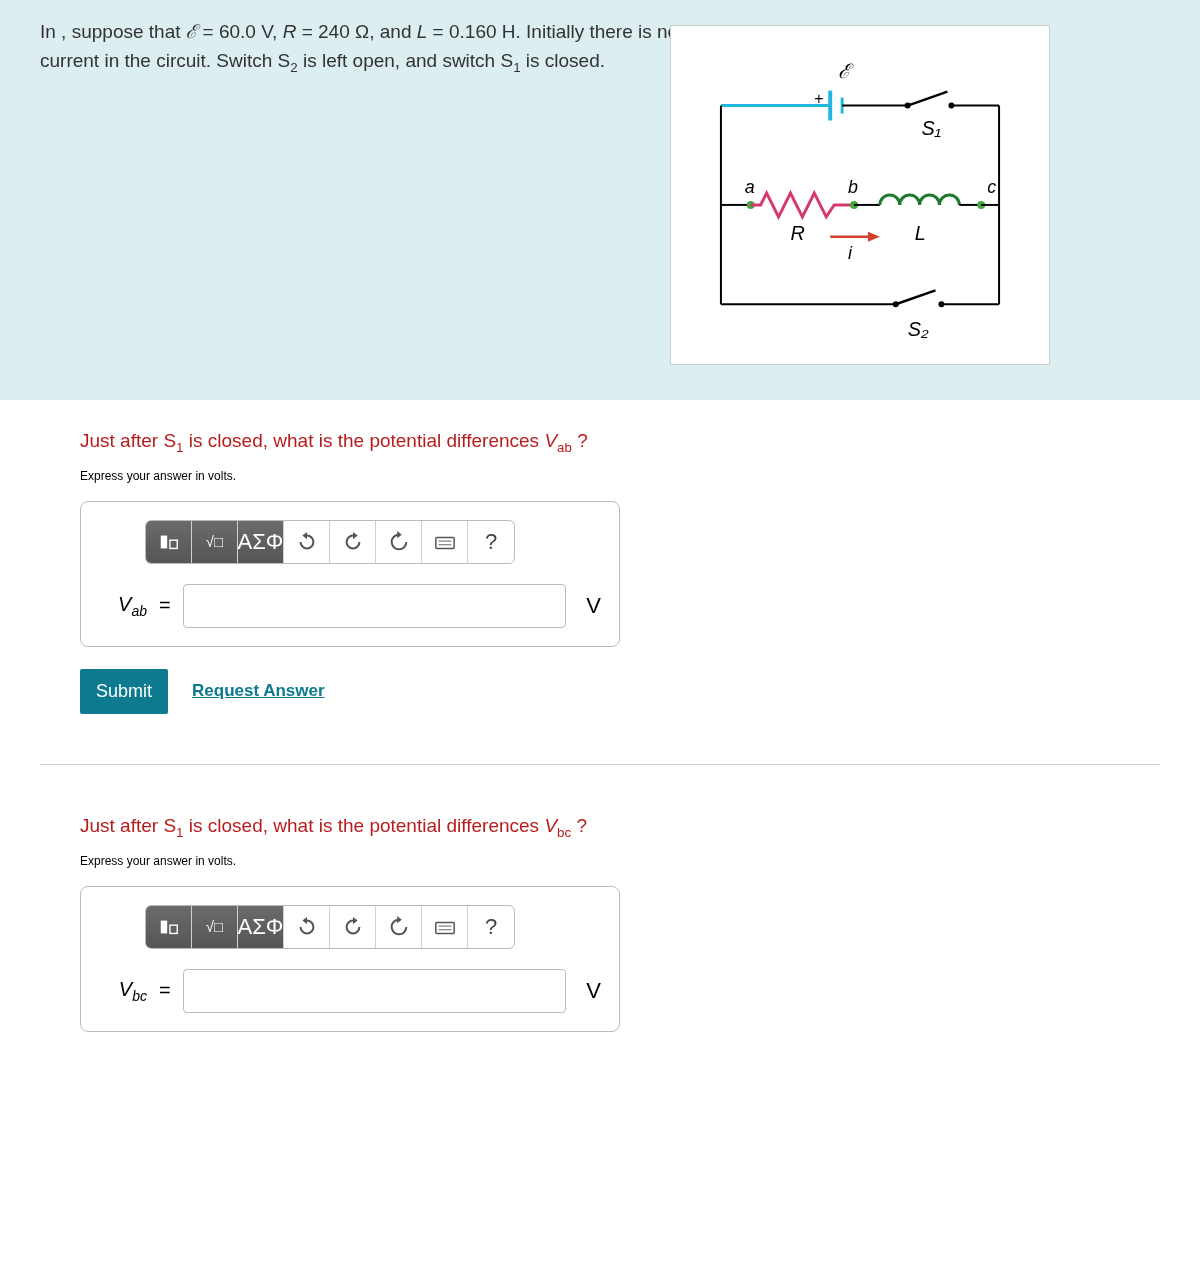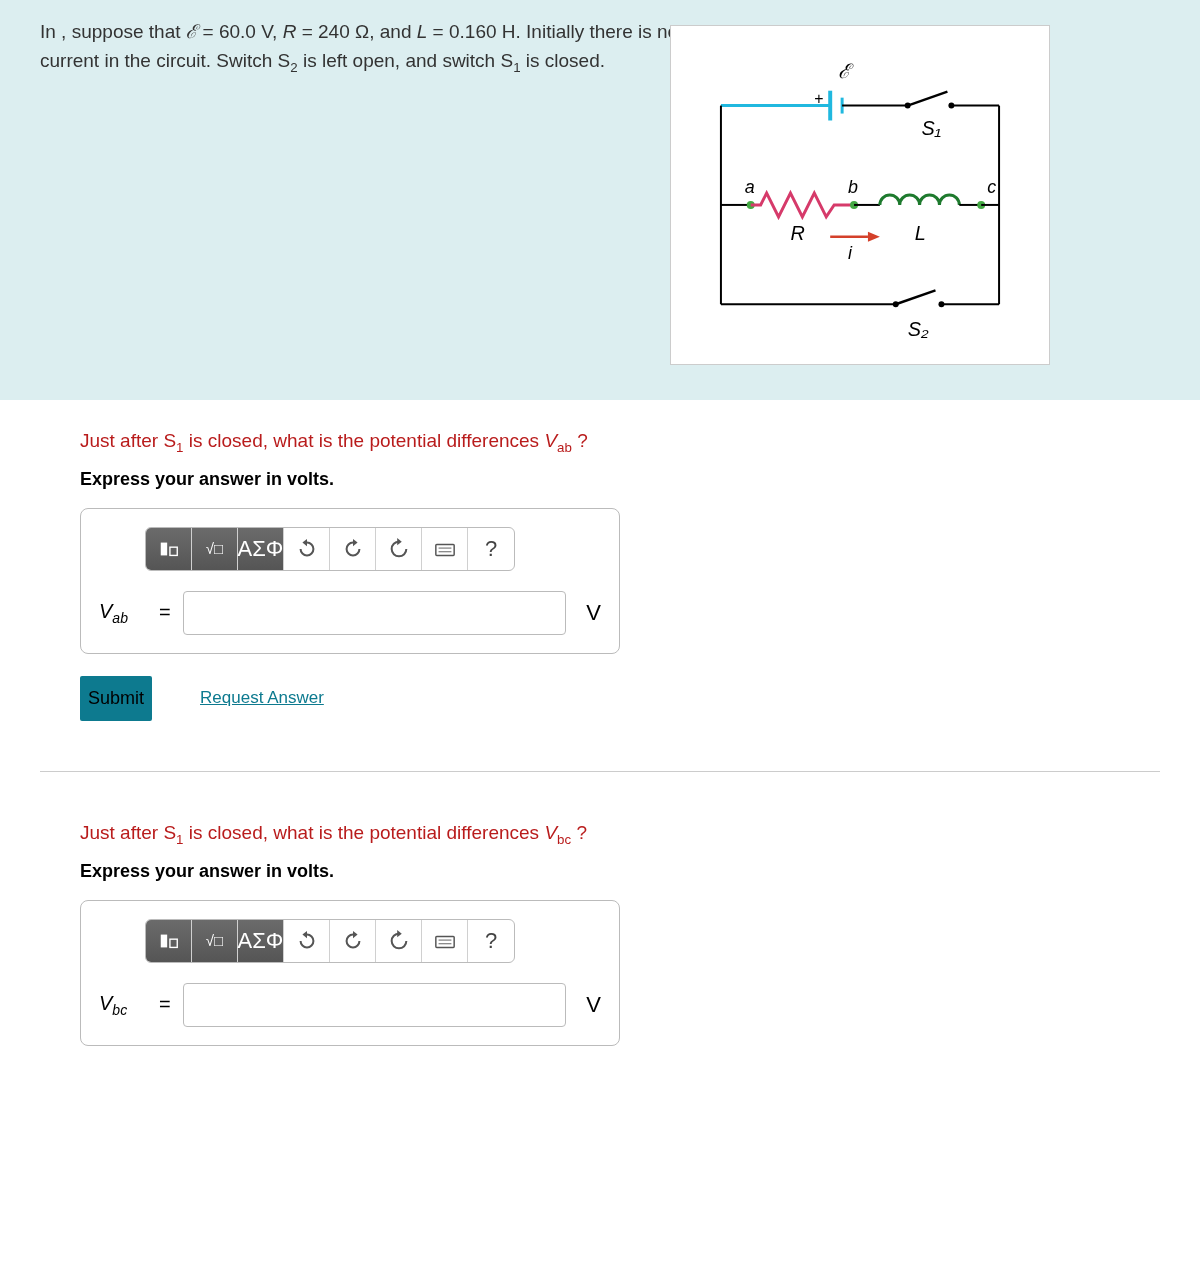--- a/index.html
+++ b/index.html
@@ -10,39 +10,39 @@
   sub { font-size: 0.7em; }
   .figure { background: #fff; border: 1px solid #ccc; width: 380px; height: 340px; position: absolute; right: 150px; top: 25px; padding: 20px; }
   .figure svg { width: 100%; height: 100%; }
 
   .part-wrap { padding: 10px 40px 20px; }
   .part-hdr { display: flex; align-items: center; gap: 18px; padding: 16px 0 10px 10px; cursor: pointer; }
   .part-hdr .tri { width: 0; height: 0; border-left: 7px solid transparent; border-right: 7px solid transparent; border-top: 12px solid #333; }
   .part-hdr span.tl { font-weight: bold; font-size: 20px; }
   .part-body { padding: 20px 10px 10px 40px; }
   .qtext { font-size: 19px; color: #b91c1c; margin-bottom: 14px; }
-  .hint { font-size: 18px; font-weight: bold; margin-bottom: 18px; }
+  .hint { font-size: 12px; font-weight: normal; margin-bottom: 18px; }
 
   .ans-box { border: 1px solid #bbb; border-radius: 8px; width: 540px; padding: 0 0 18px 0; }
   .toolbar { display: flex; align-items: center; gap: 0; margin: 18px 18px 14px 64px; border: 1px solid #bbb; border-radius: 6px; width: fit-content; background: #fff; }
   .tb-btn { width: 46px; height: 42px; display: flex; align-items: center; justify-content: center; border-right: 1px solid #d0d0d0; font-size: 22px; color: #444; cursor: pointer; }
   .tb-btn:last-child { border-right: none; }
   .tb-dark { background: linear-gradient(#6b6b6b,#555); color:#fff; }
   .tb-dark:first-child { border-top-left-radius:5px; border-bottom-left-radius:5px;}
   .tb-btn svg { width:22px; height:22px; }
 
   .ans-line { display: flex; align-items: center; gap: 12px; padding: 6px 18px 0 18px; }
-  .var-lbl { font-style: italic; font-size: 20px; width: 48px; }
+  .var-lbl { font-style: italic; font-size: 20px; width: 48px; text-align: right; }
   .eq { font-size: 20px; }
   .ans-input { flex: 1; height: 44px; border: 1px solid #bbb; border-radius: 4px; font-size: 18px; padding: 4px 8px; }
   .unit { font-size: 22px; padding-left: 8px; }
 
   .submit-row { display:flex; align-items:center; gap: 24px; margin-top: 22px; }
-  .btn-submit { background:#0d7a8f; color:#000000; font-size:18px; border:none; padding:12px 8px; border-radius:2px; cursor:pointer; }
-  .req { color:#0d7a8f; text-decoration:underline; font-weight:normal; font-size:17px; cursor:pointer;margin-left:24px; }
+  .btn-submit { background:#0d7a8f; color:#ffffff; font-size:18px; border:none; padding:12px 16px; border-radius:2px; cursor:pointer; }
+  .req { color:#0d7a8f; text-decoration:underline; font-weight:bold; font-size:17px; cursor:pointer; }
 
   hr.sep { border:none; border-top:1px solid #ccc; margin: 20px 40px; }
 </style>
 </head>
 <body>
 
 <div class="intro">
   <div class="prob-text">In , suppose that <i>ℰ</i> = 60.0 V, <i>R</i> = 240 Ω, and <i>L</i> = 0.160 H. Initially there is no current in the circuit. Switch S<sub>2</sub> is left open, and switch S<sub>1</sub> is closed.</div>
   <div class="figure">
     <svg viewBox="0 0 340 300">

